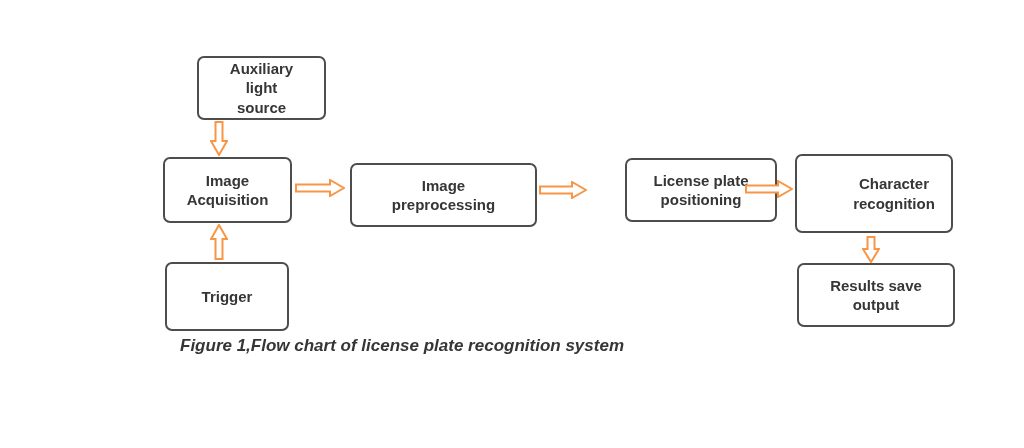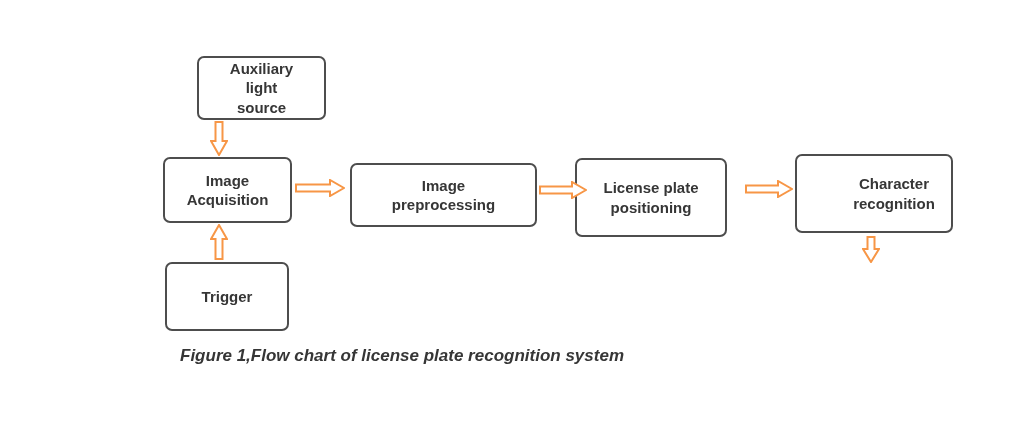--- a/index.html
+++ b/index.html
@@ -24,39 +24,39 @@
     font-size:15px;
     line-height:1.3;
     color:var(--text, #363636);
     white-space:pre-line;
     box-sizing:border-box;
   }
   #box-aux  { left:163px; top:56px;  width:129px; height:64px;margin-left:34px; }
   #box-acq  { left:163px; top:157px; width:129px; height:66px; }
   #box-trig { left:165px; top:262px; width:124px; height:69px; }
   #box-prep { left:350px; top:163px; width:187px; height:64px; }
-  #box-lpp  { left:575px; top:158px; width:152px; height:79px; }
+  #box-lpp  { left:625px; top:158px; width:152px; height:64px; }
   #box-char { left:795px; top:154px; width:158px; height:79px;padding-left:40px; }
   #box-res  { left:797px; top:263px; width:158px; height:64px; }
   .arrow { position:absolute; display:block; }
   .arrow polygon {
     fill:#ffffff;
     stroke:var(--arrow, #F79646);
     stroke-width:2;
     stroke-linejoin:miter;
   }
   #arr-aux-acq  { left:210px; top:121px; }
   #arr-trig-acq { left:210px; top:224px; }
   #arr-acq-prep { left:295px; top:179px; }
   #arr-prep-lpp { left:539px; top:181px; }
   #arr-lpp-char { left:745px; top:180px; }
   #arr-char-res { left:862px; top:236px; }
   .caption {
     position:absolute;
-    left:180px; top:346px;
+    left:180px; top:336px;
     width:560px;
     font-size:17px;
     font-weight:bold;
     font-style:italic;
     color:var(--text, #363636);
   }
 </style>
 </head>
 <body>
 
@@ -73,20 +73,22 @@
 
   <div class="node" id="box-prep">Image
 preprocessing</div>
 
   <div class="node" id="box-lpp">License plate
 positioning</div>
 
   <div class="node" id="box-char">Character
 recognition</div>
 
+  <div class="node" id="box-res">Results save
+output</div>
 
   <svg class="arrow" id="arr-aux-acq" width="18" height="35" viewBox="0 0 18 35">
     <polygon points="5.5,1 12.5,1 12.5,20 17,20 9,34 1,20 5.5,20"></polygon>
   </svg>
 
   <svg class="arrow" id="arr-trig-acq" width="18" height="36" viewBox="0 0 18 36">
     <polygon points="9,1 17,15 12.5,15 12.5,35 5.5,35 5.5,15 1,15"></polygon>
   </svg>
 
   <svg class="arrow" id="arr-acq-prep" width="50" height="18" viewBox="0 0 50 18">

